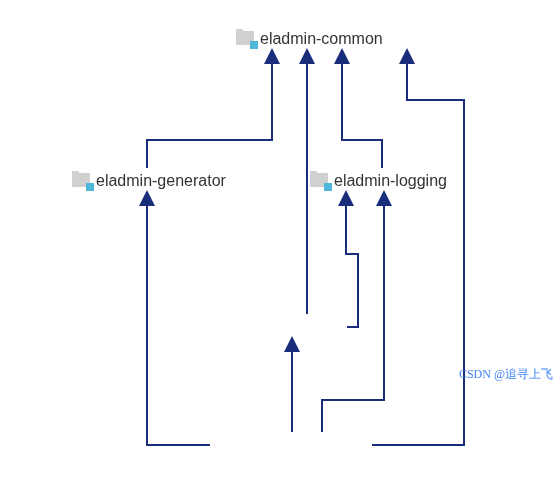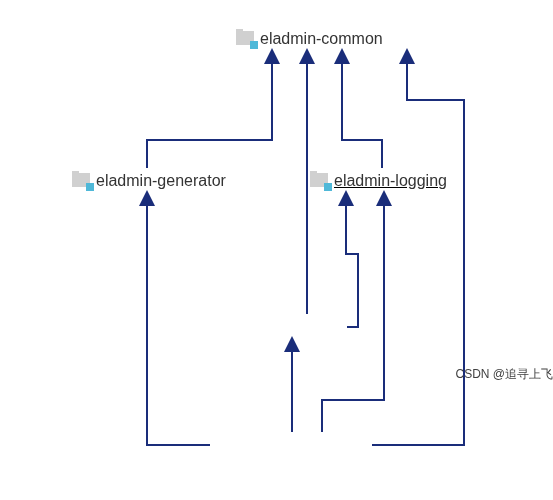--- a/index.html
+++ b/index.html
@@ -61,22 +61,22 @@
     .node-label {
       font-size: 16px;
       color: #333;
       white-space: nowrap;
     }
     .watermark {
       position: absolute;
       bottom: 8px;
       right: 12px;
       font-size: 12px;
-      color: #404040;
-      font-family: Liberation Sans, sans-serif;
+      color: #3b82f6;
+      font-family: Liberation Serif, serif;
     }
     svg {
       position: absolute;
       top: 0;
       left: 0;
     }
   </style>
 </head>
 <body>
 
@@ -117,21 +117,21 @@
 
   <div class="node" style="left:48px; top:172px;margin-left:12px;">
     <span class="folder-icon">
       <span class="folder-tab"></span>
       <span class="folder-back"></span>
       <span class="folder-square"></span>
     </span>
     <span class="node-label">eladmin-generator</span>
   </div>
 
-  <div class="node" style="left:298px; top:172px;text-decoration:underline;">
+  <div class="node" style="left:298px; top:172px;">
     <span class="folder-icon">
       <span class="folder-tab"></span>
       <span class="folder-back"></span>
       <span class="folder-square"></span>
     </span>
     <span class="node-label">eladmin-logging</span>
   </div>
 
 
 

